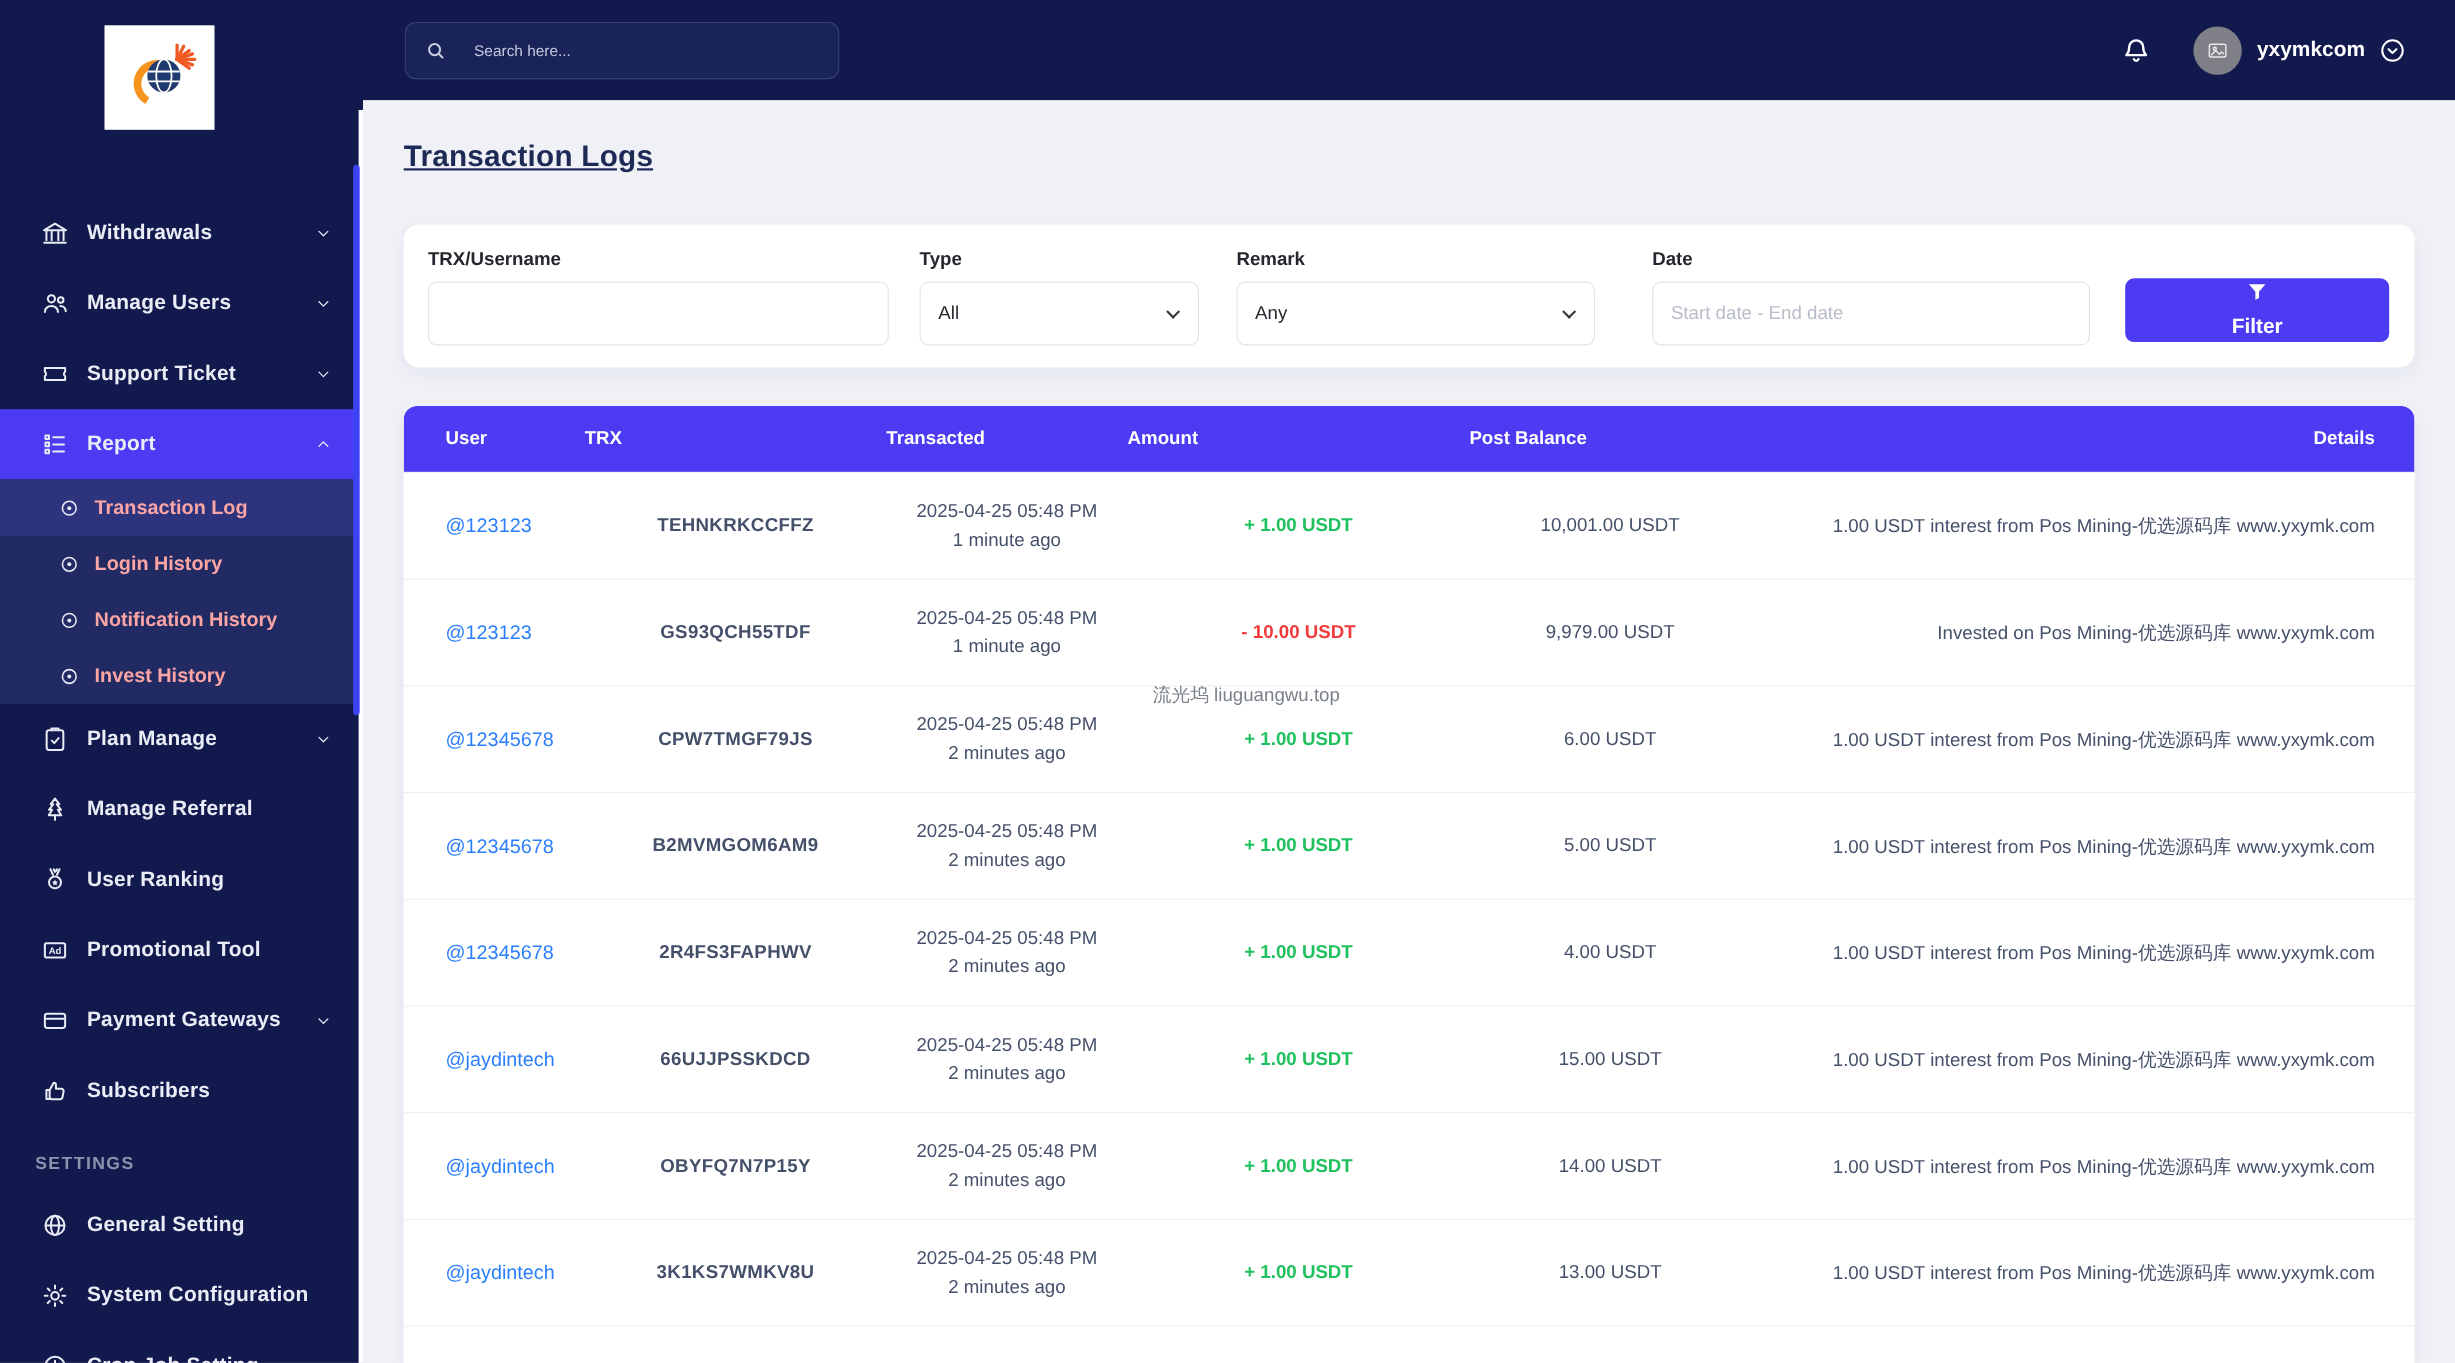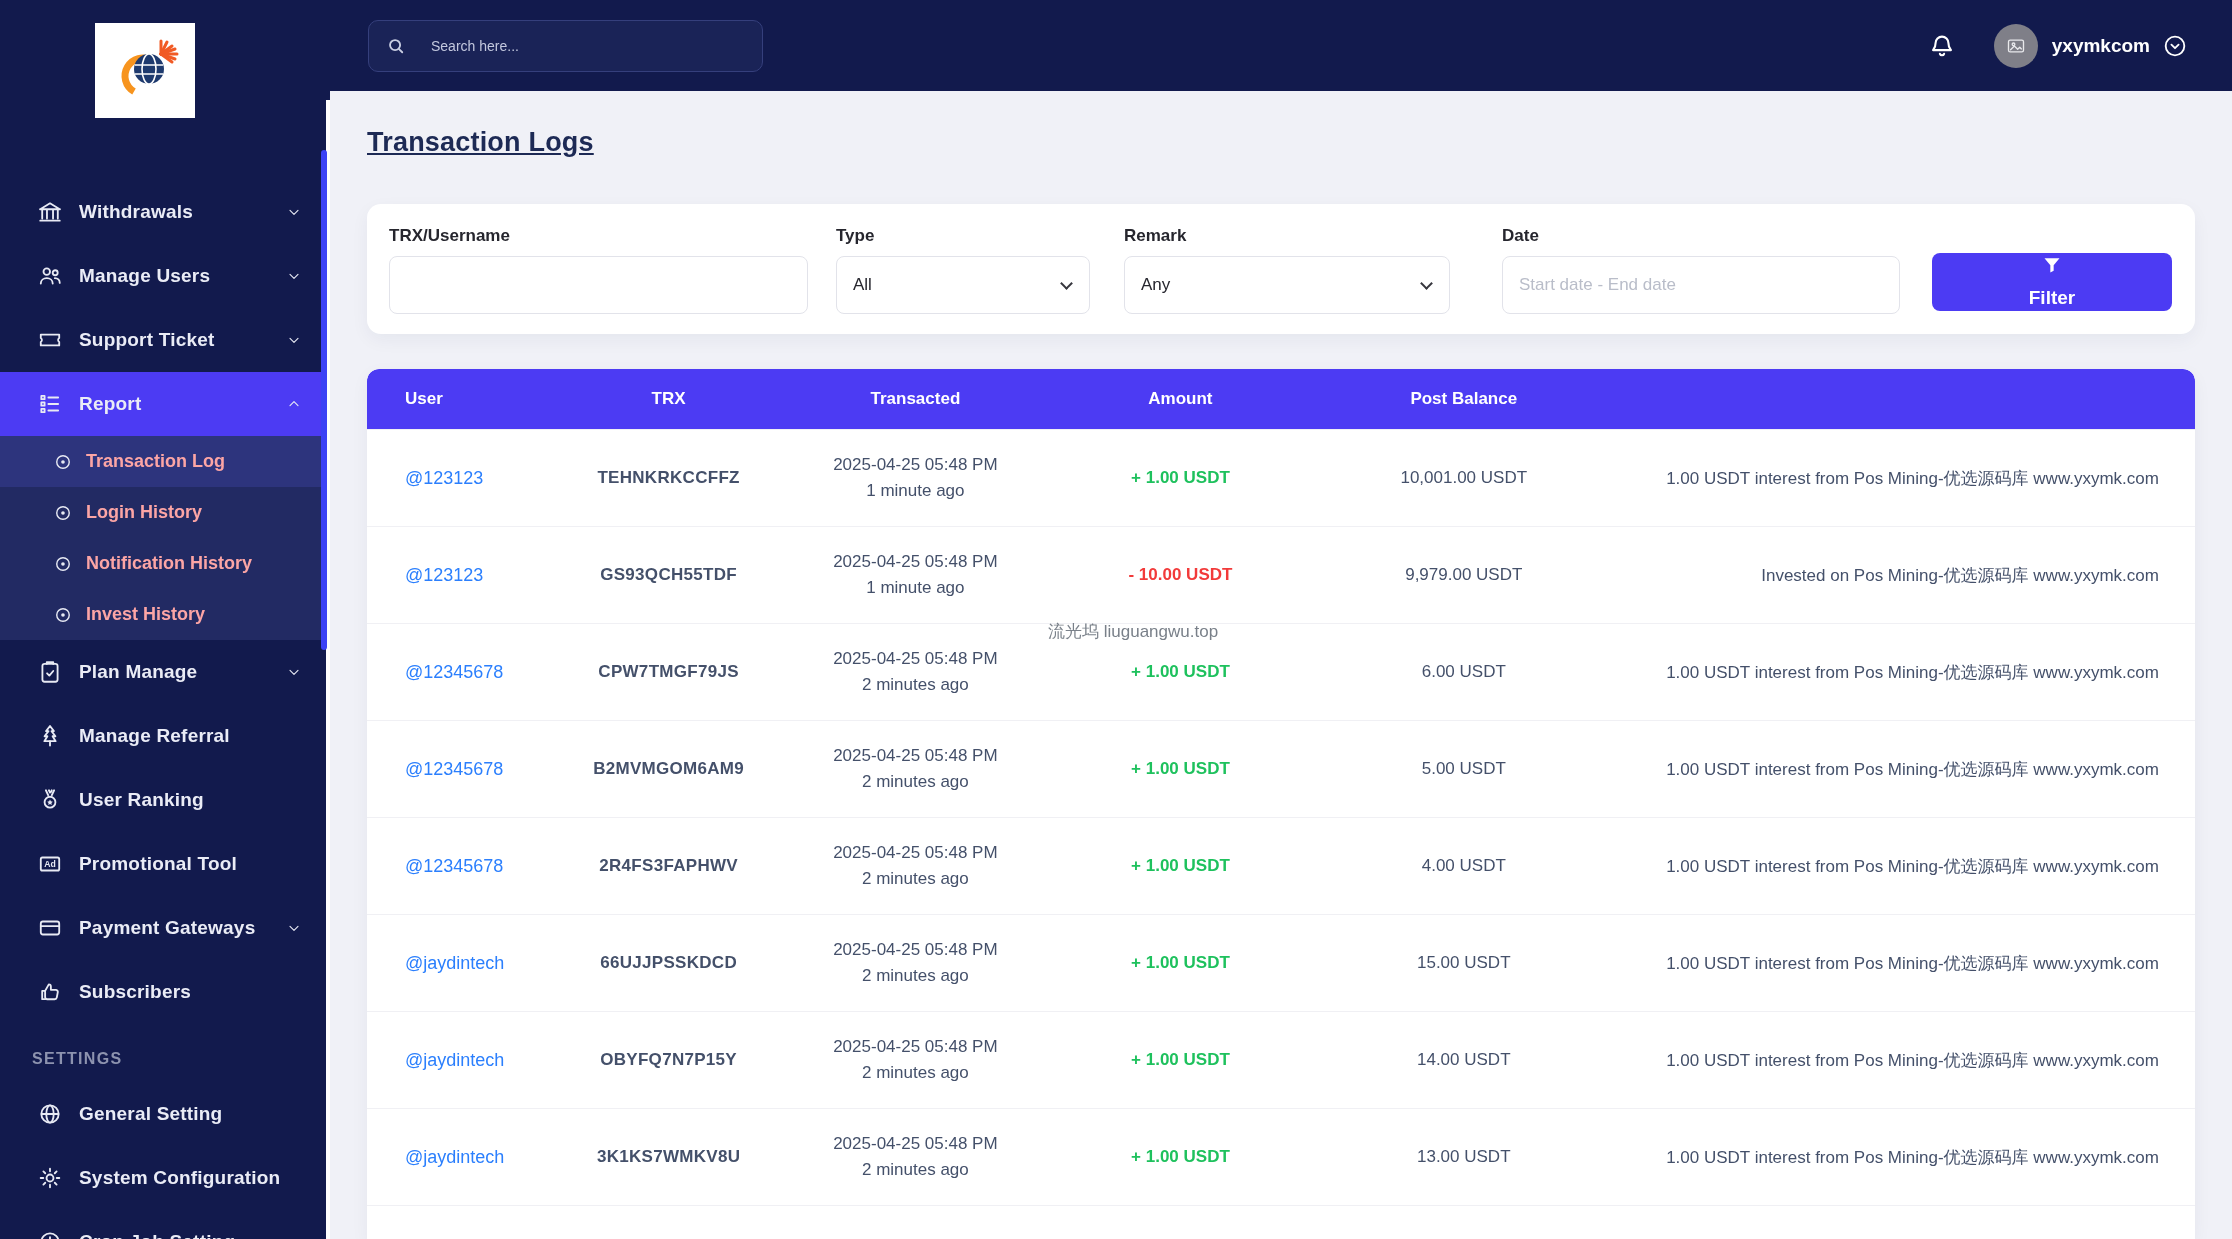--- a/index.html
+++ b/index.html
@@ -49,21 +49,21 @@
   .f-select { position:relative; display:flex; align-items:center; cursor:pointer; }
   .sel-chev { position:absolute; right:18px; top:22px; width:9px; height:9px; border-right:2px solid #36363D; border-bottom:2px solid #36363D; transform:rotate(45deg); }
   .f-input::placeholder { color:#B9BDC9; }
   .g-trx { width:419px; } .g-type { width:254px; margin-left:28px; } .g-remark { width:326px; margin-left:34px; } .g-date { width:398px; margin-left:52px; }
   .filter-btn { margin-left:32px; margin-top:27px; width:240px; height:58px; background:#4C3BF3; color:#fff; border:none; border-radius:8px; font-size:19px; font-weight:600; display:flex; align-items:center; justify-content:center; gap:12px; cursor:pointer; font-family:"Liberation Sans",sans-serif;flex-direction:column; }
 
   
   .table-card { margin-top:35px; background:#fff; border-radius:12px 12px 0 0; height:870px; box-shadow:0 6px 18px rgba(24,30,70,.05); overflow:hidden; }
   .t-grid { display:grid; grid-template-columns:9% 15% 12% 17% 14% 33%; align-items:center; }
   .t-header { background:#4C3BF3; height:60px; border-radius:12px 12px 0 0; }
-  .t-header .th { font-size:17px; font-weight:700; color:#fff; text-align:center; }
+  .t-header .th { font-size:17px; font-weight:700; color:#fff; }
   .th.c-user { text-align:left; padding-left:38px; }
   .th.c-details { text-align:right; padding-right:36px; }
   .t-row { height:97px; border-top:1px solid #F0F0F4; background:#fff; }
   .t-row:first-of-type { border-top:none; }
   .td { font-size:17px; color:#44506A; text-align:center; }
   .td.c-user { text-align:left; padding-left:38px; }
   .user-link { color:#2B7FFD; font-size:18px; font-weight:500; text-decoration:none; cursor:pointer; }
   .td.c-trx { font-weight:700; letter-spacing:.3px; }
   .td.c-date { line-height:1.55; }
   .td.c-amount { font-weight:700; }
@@ -371,20 +371,21 @@
         </button>
       </div>
 
       <div class="table-card">
         <div class="t-grid t-header">
           <div class="th c-user">User</div>
           <div class="th">TRX</div>
           <div class="th">Transacted</div>
           <div class="th">Amount</div>
           <div class="th">Post Balance</div>
+          <div class="th c-details">Details</div>
         </div>
 
         <div class="t-grid t-row">
           <div class="td c-user"><a class="user-link">@123123</a></div>
           <div class="td c-trx">TEHNKRKCCFFZ</div>
           <div class="td c-date">
               <div>2025-04-25 05:48 PM</div>
               <div>1 minute ago</div>
             </div>
           <div class="td c-amount amount pos">+ 1.00 USDT</div>

